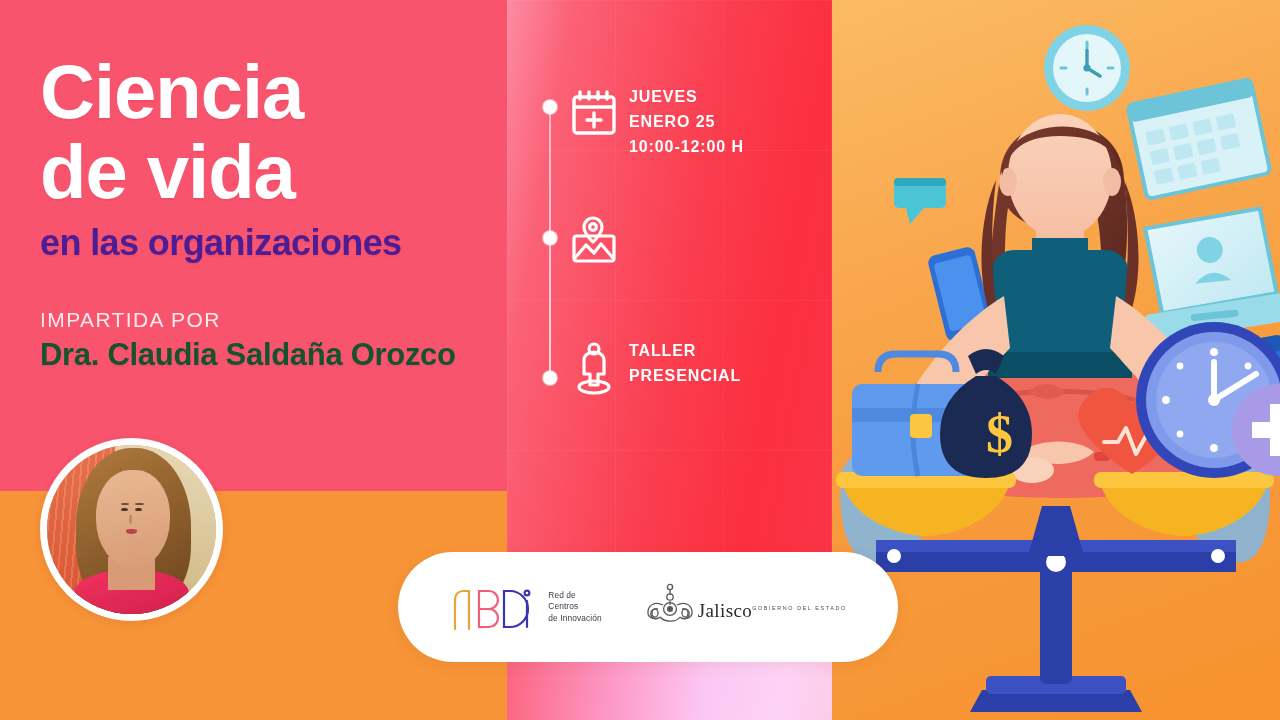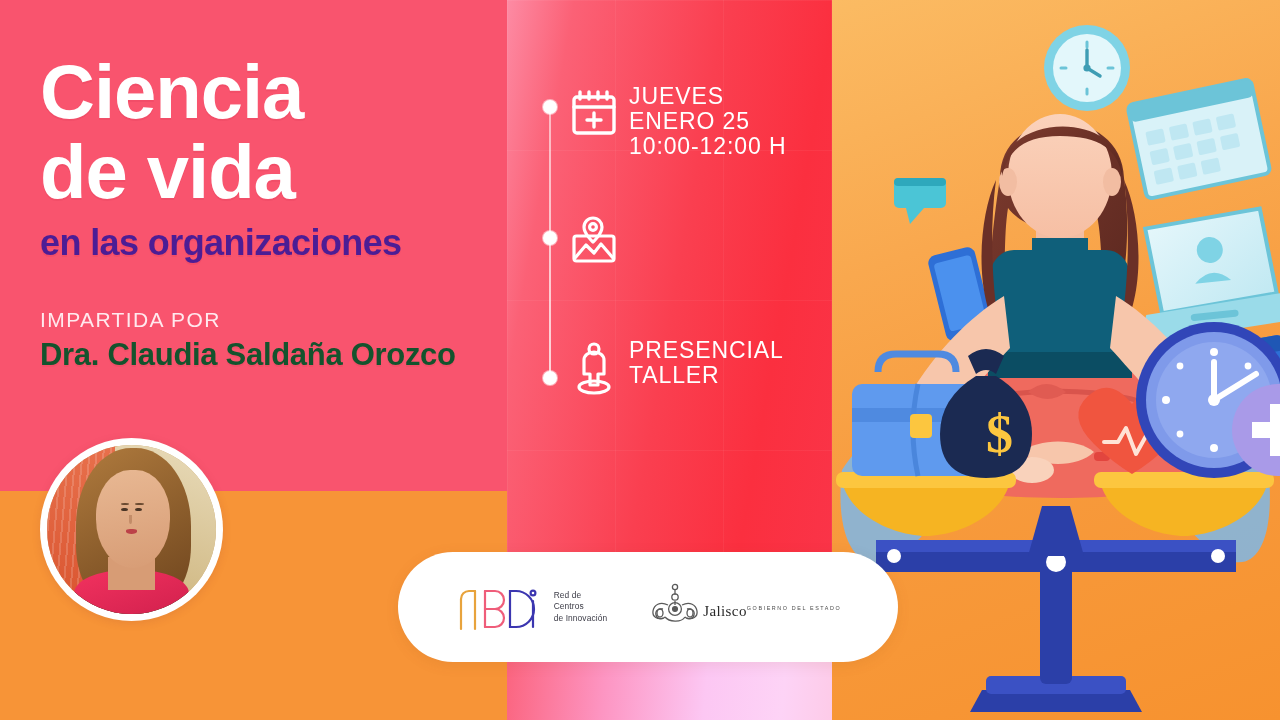--- a/index.html
+++ b/index.html
@@ -124,21 +124,21 @@
     background:#ffffff; box-shadow:0 0 0 1px rgba(255,255,255,.5);
   }
   .tl-dot.d1{ top:0; } .tl-dot.d2{ top:131px; } .tl-dot.d3{ top:271px; }
 
   .info-row { position:absolute; left:565px; display:flex; align-items:flex-start; }
   .info-row.r1{ top:84px; } .info-row.r2{ top:212px; } .info-row.r3{ top:338px; }
   .info-icon { width:58px; flex:0 0 58px; display:flex; align-items:center;
     justify-content:center; padding-top:4px; }
   .info-text { color:#ffffff; padding-left:6px; }
   .itx {
-    font-size:23px; font-weight:normal; line-height:25px; letter-spacing:.9px;
+    font-size:16px; font-weight:bold; line-height:25px; letter-spacing:.9px;
     text-transform:uppercase;
   }
   .itx.reg { font-weight:normal; letter-spacing:1.2px; font-size:21px; text-transform:none; }
 
   
   .logobar {
     position:absolute; left:398px; top:552px; width:500px; height:110px;
     background:#ffffff; border-radius:55px;
     display:flex; align-items:center; justify-content:center; gap:40px;
     box-shadow:0 3px 14px rgba(140,70,20,.10);
@@ -151,21 +151,21 @@
   }
   .redi-text span { display:block; }
   .ict { display:flex; align-items:center; gap:5px; }
   .ict-text {
     font-size:9.6px; line-height:12px; color:#1b6fc4; font-weight:bold;
     letter-spacing:.1px; white-space:nowrap;
   }
   .ict-text span{ display:block; }
   .jal { text-align:center; }
   .jal-name {
-    font-size:15px; color:#2b2b2b; letter-spacing:.4px; margin-top:8px;
+    font-size:19px; color:#2b2b2b; letter-spacing:.4px; margin-top:8px;
     font-family:"Liberation Serif", serif;
   }
   .jal-sub {
     font-size:5.4px; color:#4a4a4a; letter-spacing:1.6px; margin-top:2px;
   }
 
   
   .illus { position:absolute; left:832px; top:0; width:448px; height:720px; }
   .illus svg { position:absolute; left:0; top:0; }
 </style>
@@ -496,22 +496,22 @@
     <div class="info-icon">
       <svg width="42" height="54" viewBox="0 0 42 54" xmlns="http://www.w3.org/2000/svg">
         <g fill="none" stroke="#ffffff" stroke-width="3.2" stroke-linecap="round" stroke-linejoin="round">
           <circle cx="21" cy="7" r="5"></circle>
           <path d="M11 18 a10 8 0 0 1 20 0 v14 h-6 v11 h-8 v-11 h-6 z"></path>
           <ellipse cx="21" cy="45" rx="15" ry="6"></ellipse>
         </g>
       </svg>
     </div>
     <div class="info-text">
+      <div class="itx">TALLER</div>
       <div class="itx">PRESENCIAL</div>
-      <div class="itx">TALLER</div>
     </div>
   </div>
 
   <div class="logobar">
 
     <div class="logo">
       <svg class="redi-mark" width="92" height="56" viewBox="0 0 92 56" xmlns="http://www.w3.org/2000/svg">
         <g fill="none" stroke-width="2.2" stroke-linecap="round">
           <path d="M6 50 V20 a8 8 0 0 1 8 -8 h6" stroke="#e8a33c"></path>
           <path d="M20 12 v38" stroke="#e8a33c"></path>

